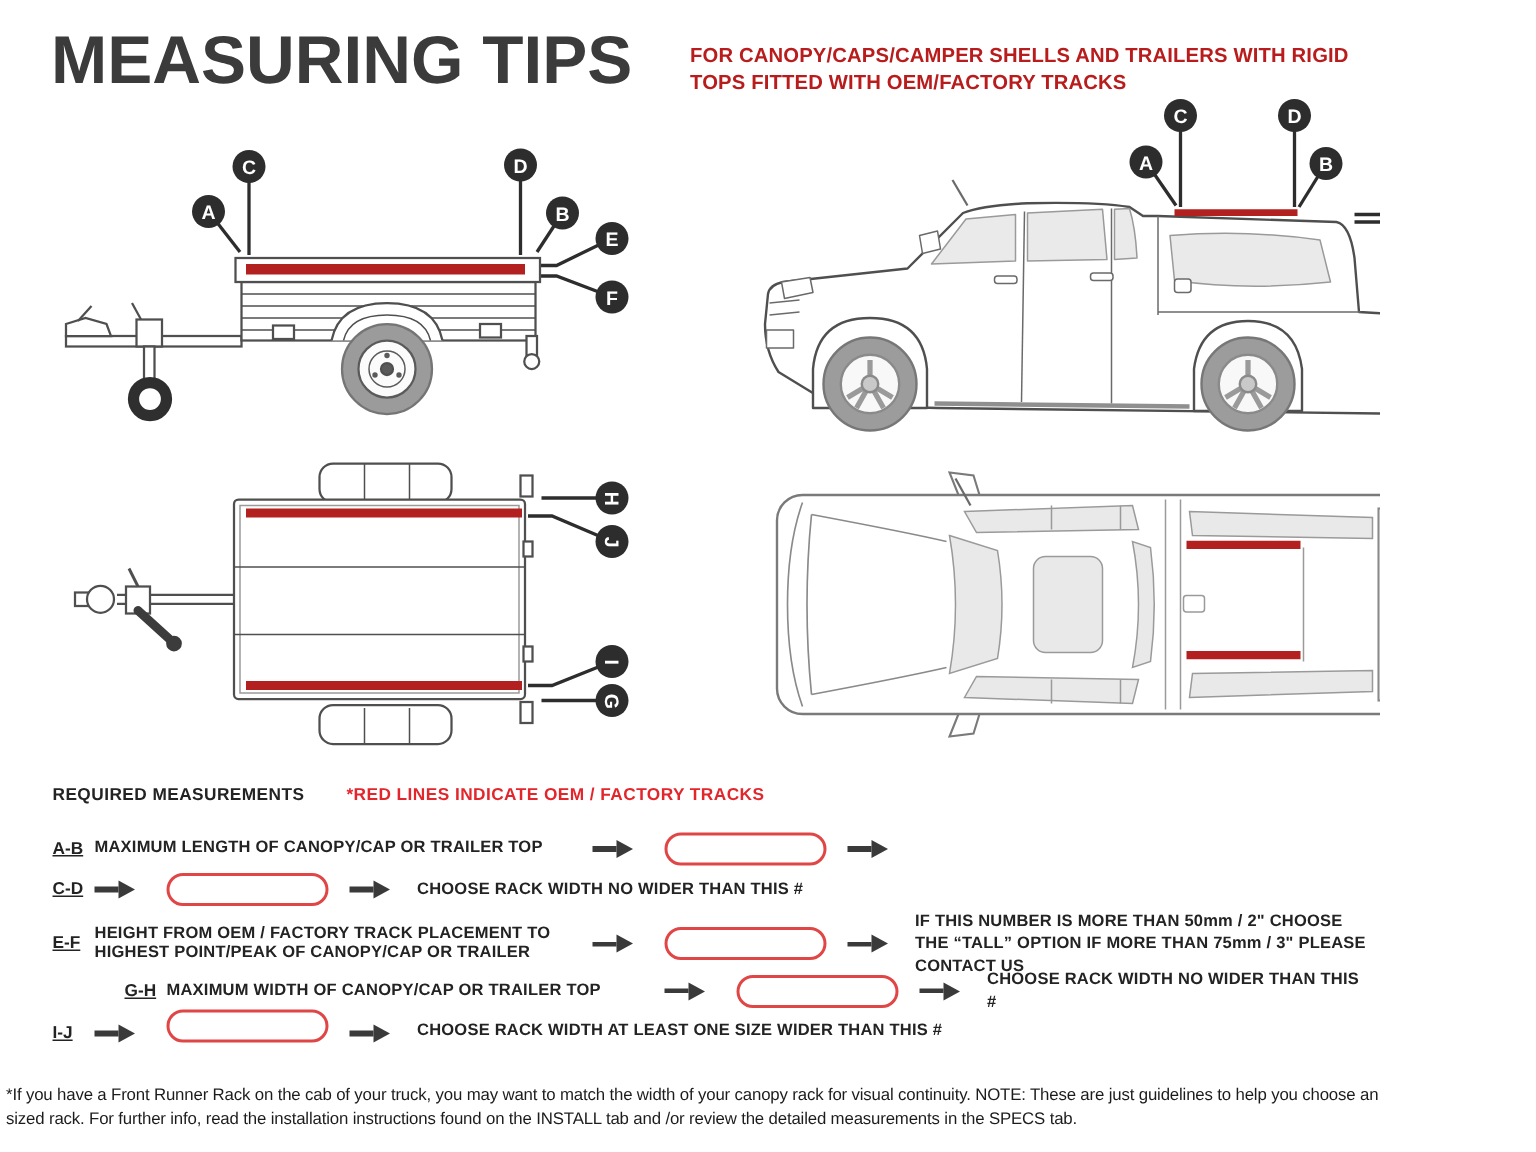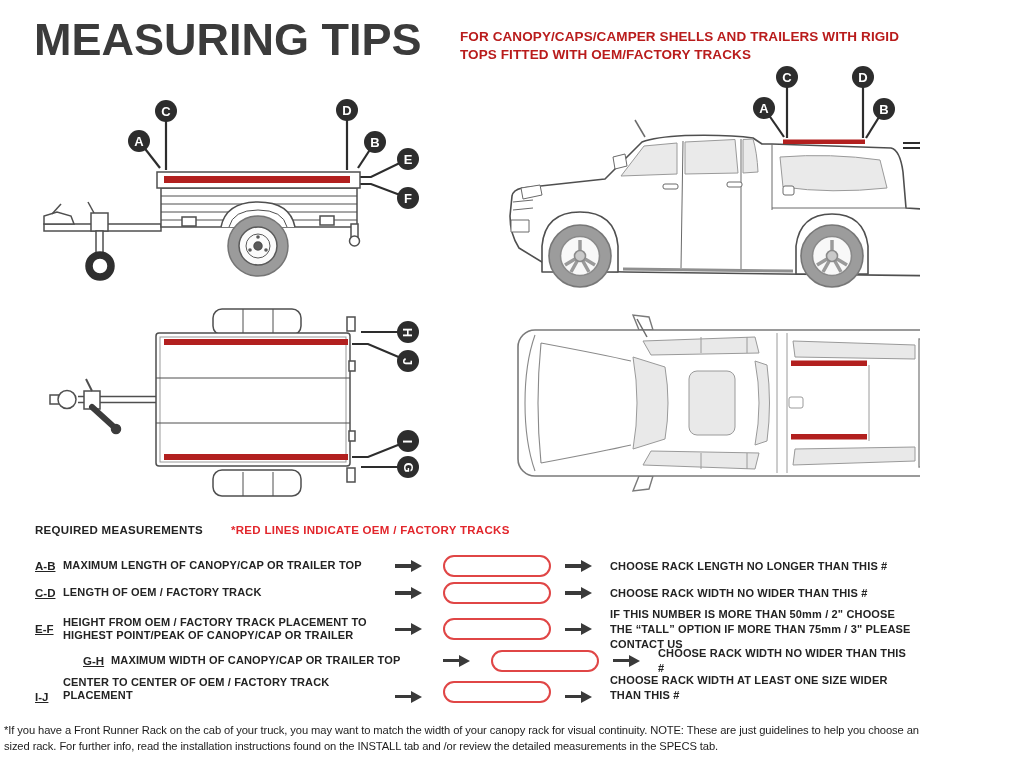--- a/index.html
+++ b/index.html
@@ -333,26 +333,24 @@
     <span class="m-desc">MAXIMUM  LENGTH OF CANOPY/CAP OR TRAILER TOP</span>
     <span class="arrow">
         <span class="bar"></span>
         <span class="head"></span>
       </span>
     <span class="m-pill"></span>
     <span class="arrow second">
         <span class="bar"></span>
         <span class="head"></span>
       </span>
-    <span class="m-instr">CHOOSE RACK LENGTH NO LONGER THAN THIS #</span>
   </div>
 
   <div class="m-row" style="top:582px;">
     <span class="m-range">C-D</span>
-    <span class="m-desc">LENGTH OF OEM / FACTORY TRACK</span>
     <span class="arrow">
         <span class="bar"></span>
         <span class="head"></span>
       </span>
     <span class="m-pill"></span>
     <span class="arrow second">
         <span class="bar"></span>
         <span class="head"></span>
       </span>
     <span class="m-instr">CHOOSE RACK WIDTH NO WIDER THAN THIS #</span>
@@ -383,21 +381,20 @@
     <span class="m-pill"></span>
     <span class="arrow second">
         <span class="bar"></span>
         <span class="head"></span>
       </span>
     <span class="m-instr">CHOOSE RACK WIDTH NO WIDER THAN THIS #</span>
   </div>
 
   <div class="m-row" style="top:673px;align-items:flex-end;">
     <span class="m-range">I-J</span>
-    <span class="m-desc">CENTER TO CENTER OF OEM / FACTORY TRACK PLACEMENT</span>
     <span class="arrow">
         <span class="bar"></span>
         <span class="head"></span>
       </span>
     <span class="m-pill"></span>
     <span class="arrow second">
         <span class="bar"></span>
         <span class="head"></span>
       </span>
     <span class="m-instr">CHOOSE RACK WIDTH AT LEAST ONE SIZE WIDER THAN THIS #</span>

